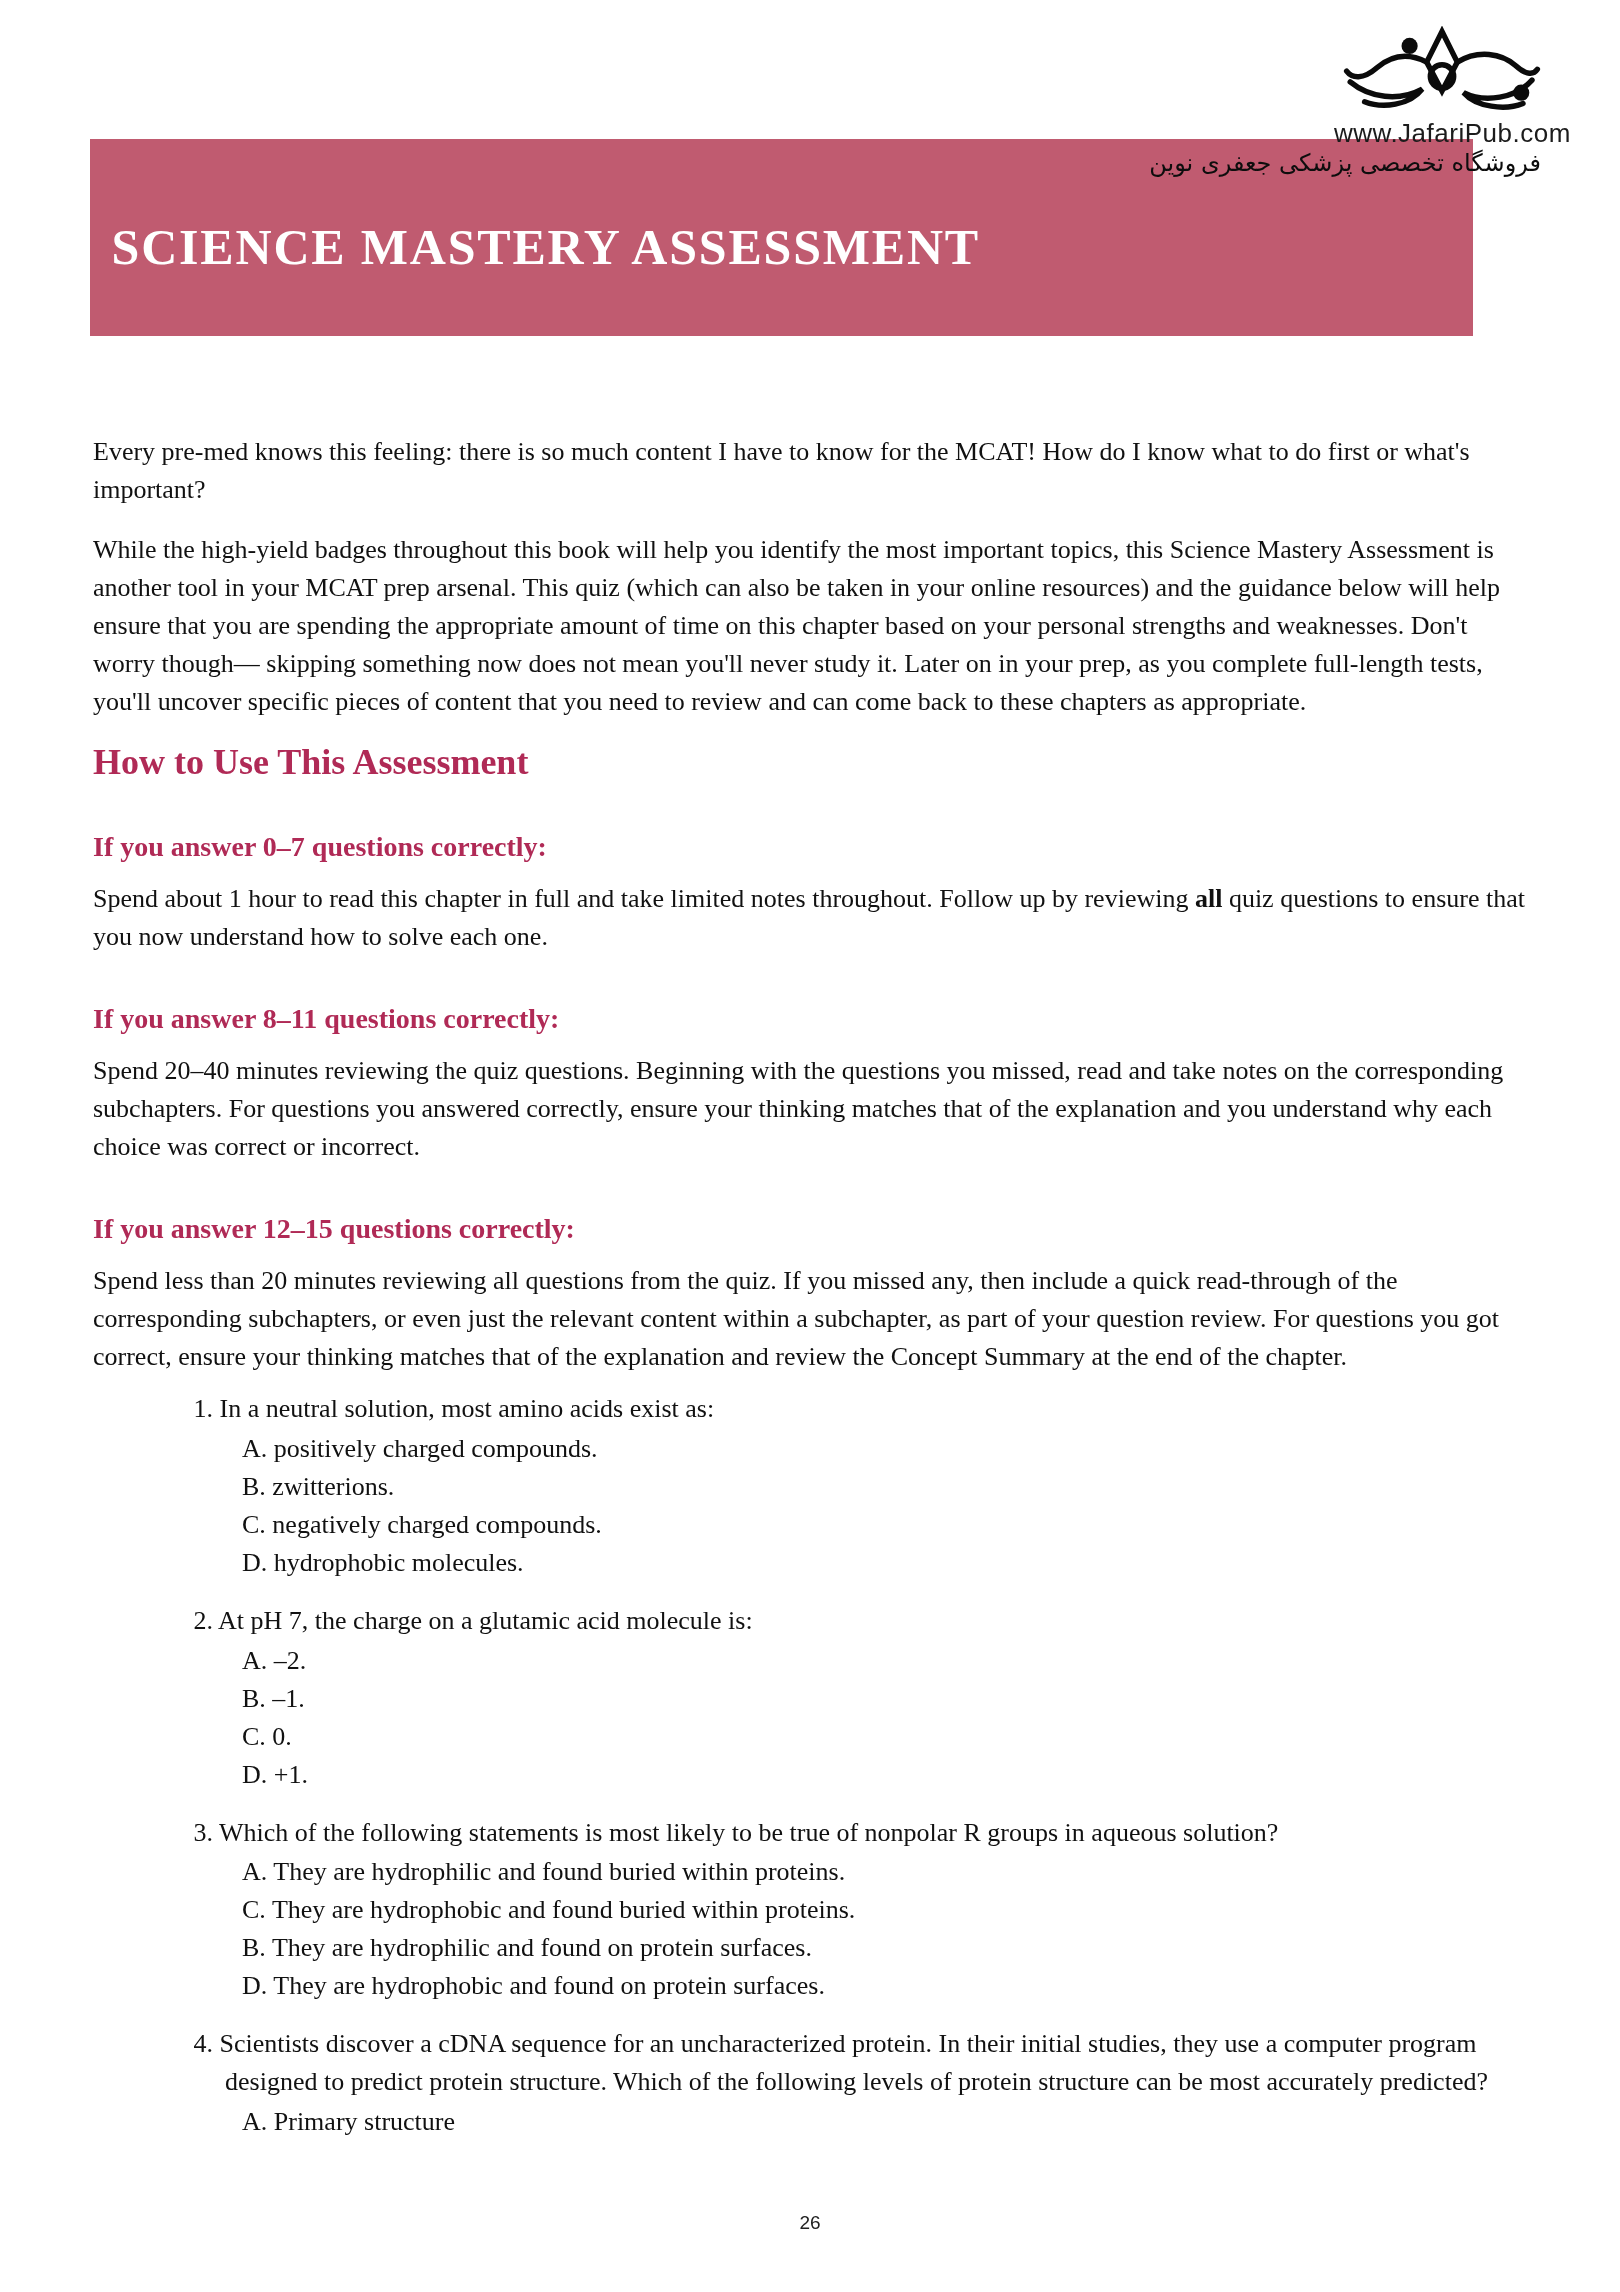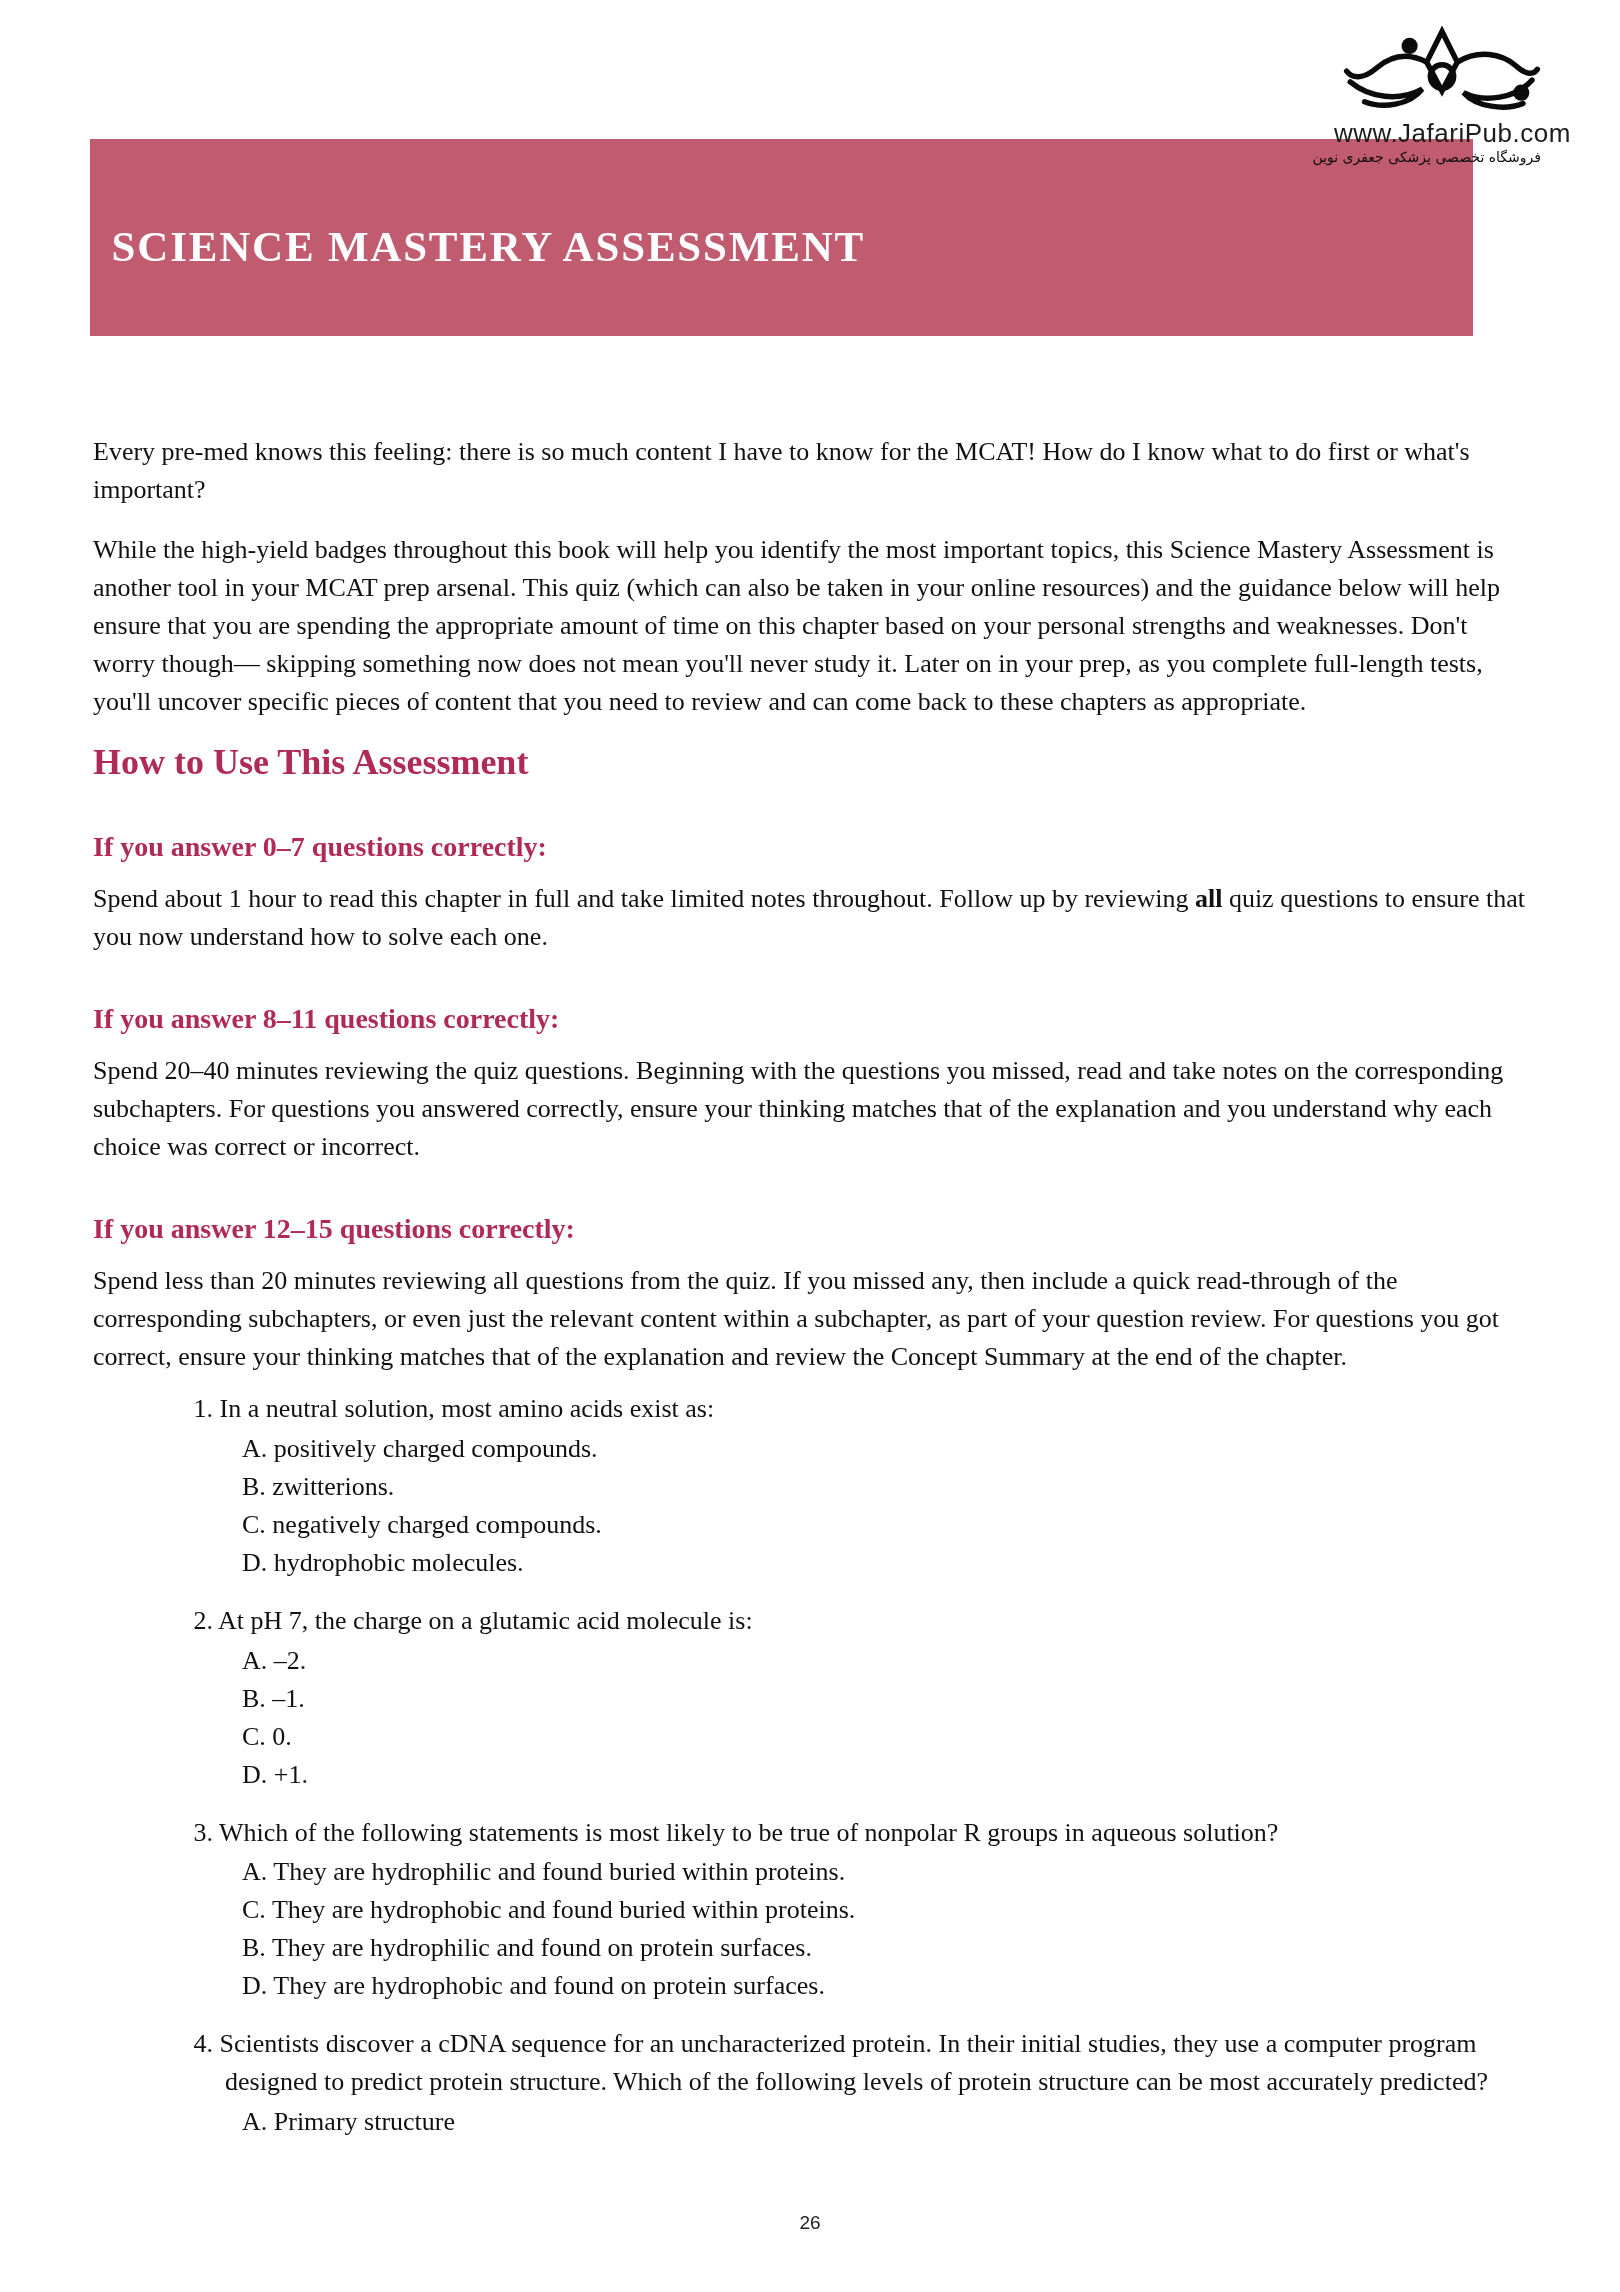--- a/index.html
+++ b/index.html
@@ -29,41 +29,41 @@
     color: #1c1c1c;
     letter-spacing: 0.5px;
     white-space: nowrap;
   }
   .logo-tagline {
     position: absolute;
     top: 149px;
     right: 79px;
     direction: rtl;
     font-family: "DejaVu Sans", sans-serif;
-    font-size: 14px;
+    font-size: 24px;
     color: #0d0d0d;
     z-index: 3;
     white-space: nowrap;
   }
   
   .banner {
     position: absolute;
     top: 139px;
     left: 90px;
     width: 1383px;
     height: 197px;
     background: #c05b70;
     z-index: 1;
     display: flex;
     align-items: center;
   }
   .banner-title {
     color: #ffffff;
     font-weight: bold;
-    font-size: 43px;
+    font-size: 50px;
     letter-spacing: 1.8px;
     padding-left: 21.6px;
     transform: translateY(9px);
     white-space: nowrap;
   }
   
   .content {
     position: absolute;
     top: 433px;
     left: 93px;

